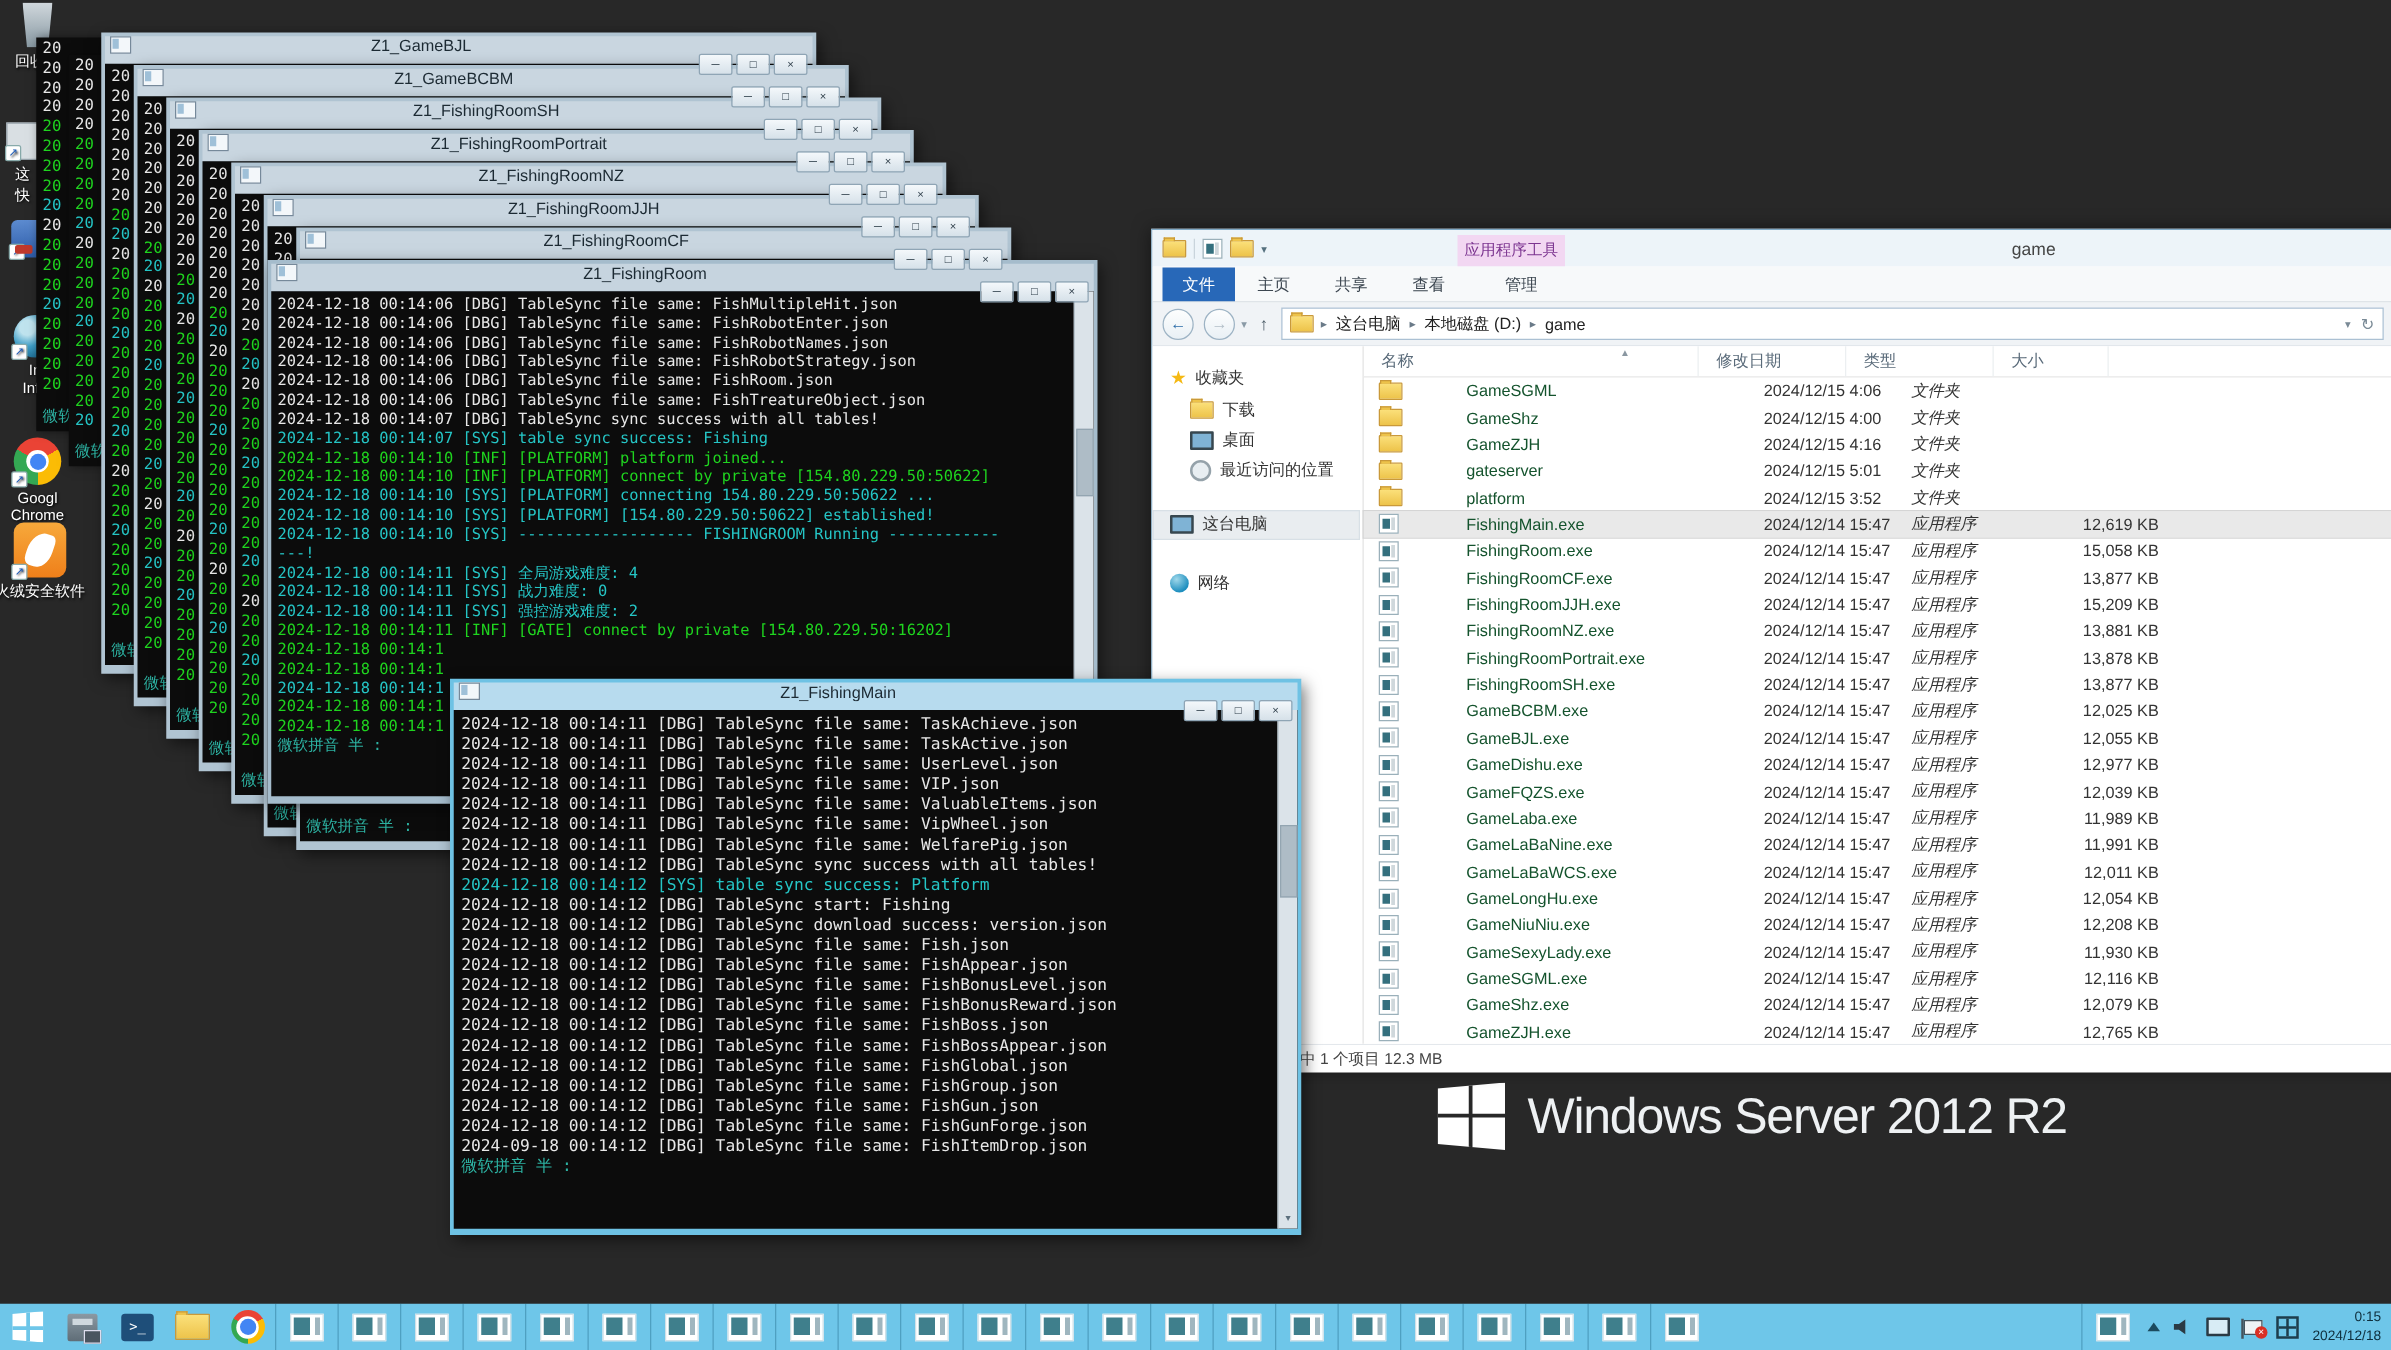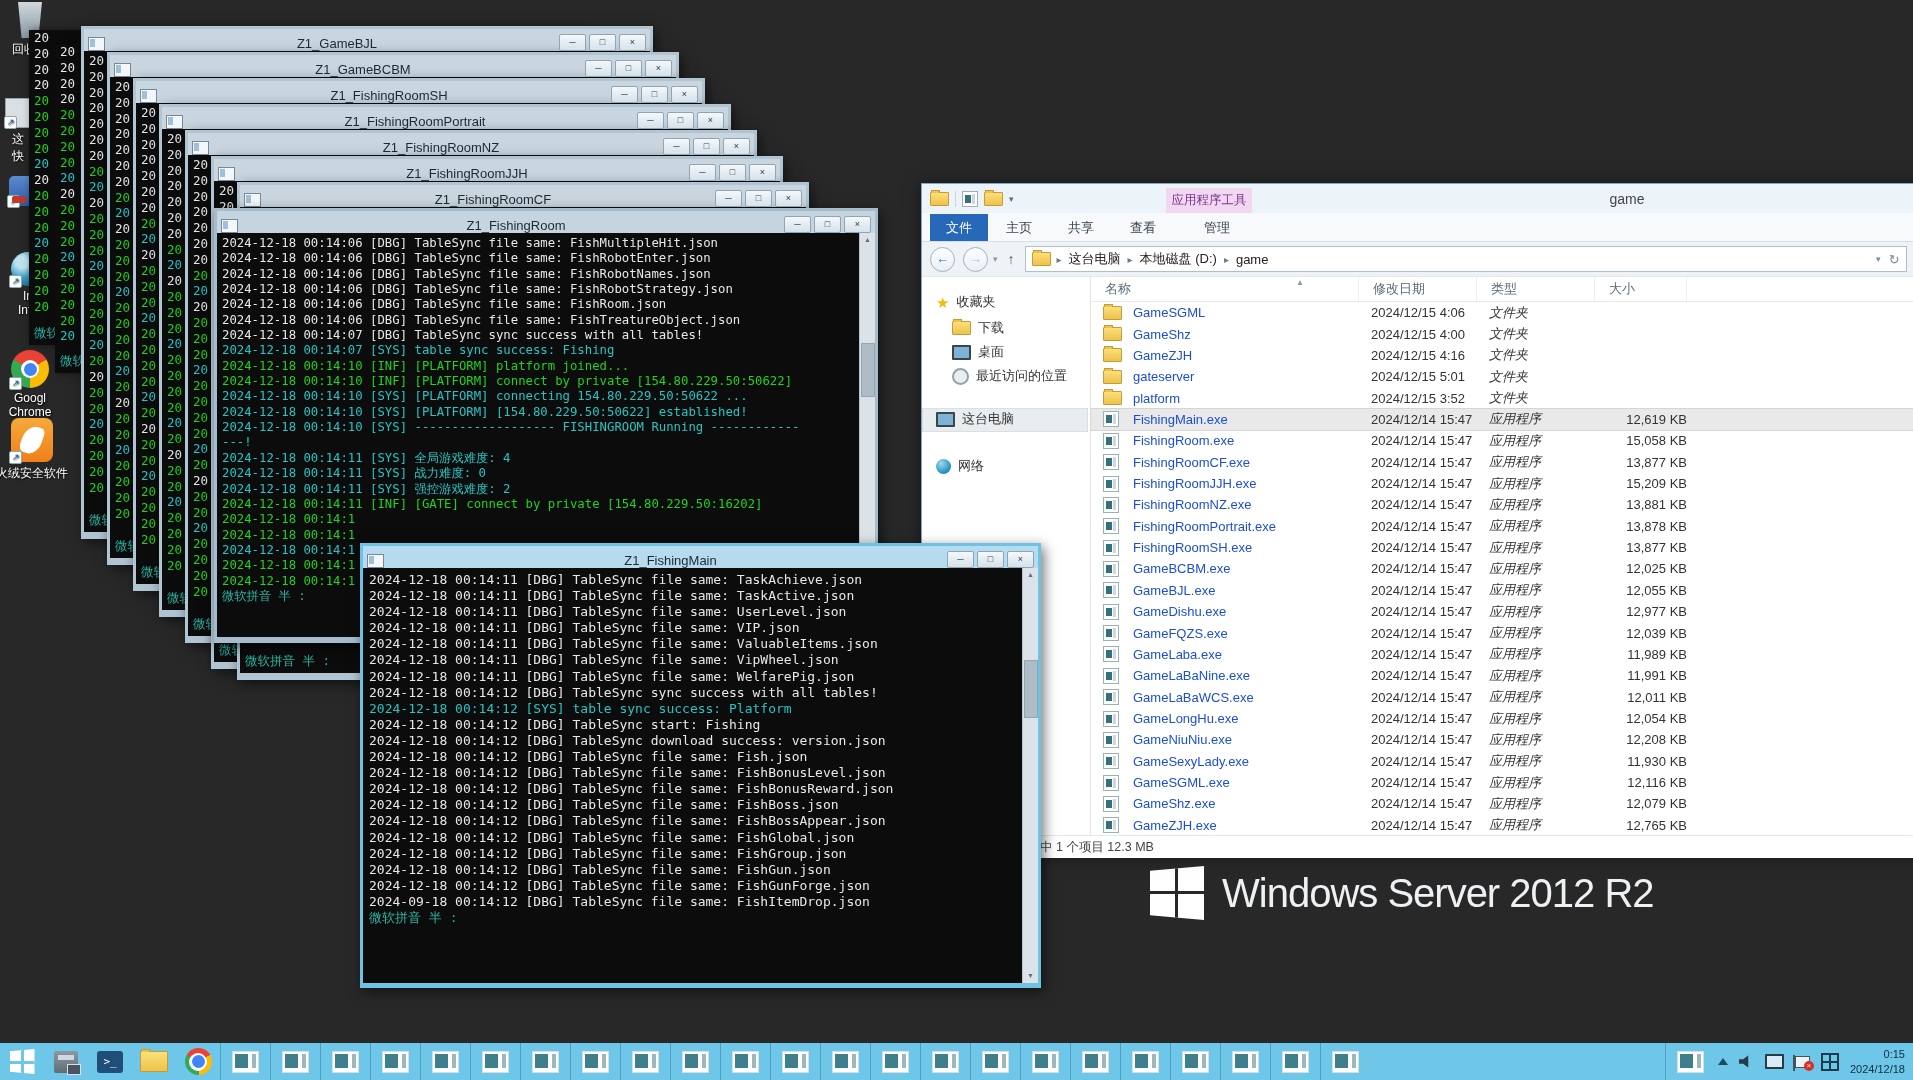--- a/index.html
+++ b/index.html
@@ -24,21 +24,21 @@
   .chrome-ball::before{content:"";position:absolute;left:50%;top:50%;width:18px;height:18px;margin:-9px 0 0 -9px;
      background:#fff;border-radius:50%;}
   .chrome-ball::after{content:"";position:absolute;left:50%;top:50%;width:13px;height:13px;margin:-6.5px 0 0 -6.5px;
      background:#4285f4;border-radius:50%;}
   .huorong{width:42px;height:44px;background:linear-gradient(#f7a93b,#ef7f1a);border-radius:8px;}
   .huorong::after{content:"";position:absolute;left:11px;top:8px;width:20px;height:28px;background:#fff;
      border-radius:60% 20% 55% 25%;transform:rotate(18deg);}
 
   
   .cwin{position:absolute;padding:3px;box-shadow:3px 4px 12px rgba(0,0,0,.55);}
-  .cwin .tb{height:22px;display:flex;align-items:flex-end;position:relative;padding:0 4px;}
+  .cwin .tb{height:22px;display:flex;align-items:flex-start;position:relative;padding:0 4px;flex-direction:column;}
   .cwin .ttl{position:absolute;left:30px;right:90px;text-align:center;font-size:13px;color:#1c2a33;
              white-space:nowrap;overflow:hidden;}
   .ticon{width:15px;height:12px;background:#f3f7fa;border:1px solid #76899a;position:relative;flex:0 0 auto;}
   .ticon::before{content:"";position:absolute;left:1px;top:1px;width:5px;height:8px;background:#9fc0d8;}
   .tbtns{margin-left:auto;display:flex;gap:3px;z-index:2;}
   .tbtn{width:25px;height:15px;background:linear-gradient(#f4f8fb,#d6e1e9);border:1px solid #8fa5b5;
         border-radius:2px;font-size:9px;line-height:14px;text-align:center;color:#2a3a46;cursor:default;}
   .cbody{position:relative;background:#0c0c0c;overflow:hidden;}
   .cl{white-space:pre;font-family:"DejaVu Sans Mono","Liberation Mono",monospace;}
   .strip{position:absolute;background:#0c0c0c;overflow:hidden;box-shadow:2px 0 8px rgba(0,0,0,.5);}
@@ -69,21 +69,21 @@
   .ex-body{display:flex;background:#fff;position:relative;}
   .ex-nav{width:168px;position:relative;font-size:13px;color:#333;flex:0 0 auto;}
   .nav-item{position:absolute;display:flex;align-items:center;gap:7px;left:14px;height:22px;}
   .nav-hl{position:absolute;left:0;right:2px;height:22px;background:#e9edf0;border:1px solid #d8e0e6;}
   .ex-sep{width:1px;background:#e4e4e4;flex:0 0 auto;}
   .ex-list{flex:1;position:relative;font-size:13px;}
   .lhead{display:flex;height:24px;border-bottom:1px solid #e8e8e8;color:#5a6b7a;position:relative;}
   .lhead .hc{line-height:24px;padding-left:14px;border-right:1px solid #eceff1;}
   .sortmark{position:absolute;left:205px;top:1px;font-size:8px;color:#8a97a1;}
   .frow{display:flex;align-items:center;height:21.36px;color:#333;}
-  .frow .c-name{width:238px;color:#1d4ed8;white-space:nowrap;overflow:hidden;}
+  .frow .c-name{width:238px;color:#14532d;white-space:nowrap;overflow:hidden;margin-left:40px;}
   .frow .c-ic{width:30px;padding-left:12px;display:flex;align-items:center;}
   .frow .c-date{width:118px;}
   .frow .c-type{width:118px;font-style:italic;}
   .frow .c-size{width:80px;text-align:right;padding-right:12px;}
   .frow.sel{background:#e9e9e9;outline:1px solid #d5d5d5;}
   .ex-status{height:22px;border-top:1px solid #e4e8ec;background:#fff;font-size:12.5px;color:#444;
              line-height:22px;padding-left:118px;}
   .ficon{width:17px;height:12px;background:linear-gradient(#fbe07a,#edc34a);border:1px solid #c9993a;
          border-radius:1px;position:relative;}
   .ficon::before{content:"";position:absolute;left:0;top:-3px;width:7px;height:2px;background:#edc34a;
@@ -906,20 +906,21 @@
           <div class="cl" style="font: 13px / 16.1px &quot;DejaVu Sans Mono&quot;, &quot;Liberation Mono&quot;, monospace; color: rgb(232, 232, 232);">2024-12-18 00:14:11 [DBG] TableSync file same: UserLevel.json</div>
           <div class="cl" style="font: 13px / 16.1px &quot;DejaVu Sans Mono&quot;, &quot;Liberation Mono&quot;, monospace; color: rgb(232, 232, 232);">2024-12-18 00:14:11 [DBG] TableSync file same: VIP.json</div>
           <div class="cl" style="font: 13px / 16.1px &quot;DejaVu Sans Mono&quot;, &quot;Liberation Mono&quot;, monospace; color: rgb(232, 232, 232);">2024-12-18 00:14:11 [DBG] TableSync file same: ValuableItems.json</div>
           <div class="cl" style="font: 13px / 16.1px &quot;DejaVu Sans Mono&quot;, &quot;Liberation Mono&quot;, monospace; color: rgb(232, 232, 232);">2024-12-18 00:14:11 [DBG] TableSync file same: VipWheel.json</div>
           <div class="cl" style="font: 13px / 16.1px &quot;DejaVu Sans Mono&quot;, &quot;Liberation Mono&quot;, monospace; color: rgb(232, 232, 232);">2024-12-18 00:14:11 [DBG] TableSync file same: WelfarePig.json</div>
           <div class="cl" style="font: 13px / 16.1px &quot;DejaVu Sans Mono&quot;, &quot;Liberation Mono&quot;, monospace; color: rgb(232, 232, 232);">2024-12-18 00:14:12 [DBG] TableSync sync success with all tables!</div>
           <div class="cl" style="font: 13px / 16.1px &quot;DejaVu Sans Mono&quot;, &quot;Liberation Mono&quot;, monospace; color: rgb(37, 197, 197);">2024-12-18 00:14:12 [SYS] table sync success: Platform</div>
           <div class="cl" style="font: 13px / 16.1px &quot;DejaVu Sans Mono&quot;, &quot;Liberation Mono&quot;, monospace; color: rgb(232, 232, 232);">2024-12-18 00:14:12 [DBG] TableSync start: Fishing</div>
           <div class="cl" style="font: 13px / 16.1px &quot;DejaVu Sans Mono&quot;, &quot;Liberation Mono&quot;, monospace; color: rgb(232, 232, 232);">2024-12-18 00:14:12 [DBG] TableSync download success: version.json</div>
           <div class="cl" style="font: 13px / 16.1px &quot;DejaVu Sans Mono&quot;, &quot;Liberation Mono&quot;, monospace; color: rgb(232, 232, 232);">2024-12-18 00:14:12 [DBG] TableSync file same: Fish.json</div>
+          <div class="cl" style="font: 13px / 16.1px &quot;DejaVu Sans Mono&quot;, &quot;Liberation Mono&quot;, monospace; color: rgb(232, 232, 232);">2024-12-18 00:14:12 [DBG] TableSync file same: FishAppear.json</div>
           <div class="cl" style="font: 13px / 16.1px &quot;DejaVu Sans Mono&quot;, &quot;Liberation Mono&quot;, monospace; color: rgb(232, 232, 232);">2024-12-18 00:14:12 [DBG] TableSync file same: FishBonusLevel.json</div>
           <div class="cl" style="font: 13px / 16.1px &quot;DejaVu Sans Mono&quot;, &quot;Liberation Mono&quot;, monospace; color: rgb(232, 232, 232);">2024-12-18 00:14:12 [DBG] TableSync file same: FishBonusReward.json</div>
           <div class="cl" style="font: 13px / 16.1px &quot;DejaVu Sans Mono&quot;, &quot;Liberation Mono&quot;, monospace; color: rgb(232, 232, 232);">2024-12-18 00:14:12 [DBG] TableSync file same: FishBoss.json</div>
           <div class="cl" style="font: 13px / 16.1px &quot;DejaVu Sans Mono&quot;, &quot;Liberation Mono&quot;, monospace; color: rgb(232, 232, 232);">2024-12-18 00:14:12 [DBG] TableSync file same: FishBossAppear.json</div>
           <div class="cl" style="font: 13px / 16.1px &quot;DejaVu Sans Mono&quot;, &quot;Liberation Mono&quot;, monospace; color: rgb(232, 232, 232);">2024-12-18 00:14:12 [DBG] TableSync file same: FishGlobal.json</div>
           <div class="cl" style="font: 13px / 16.1px &quot;DejaVu Sans Mono&quot;, &quot;Liberation Mono&quot;, monospace; color: rgb(232, 232, 232);">2024-12-18 00:14:12 [DBG] TableSync file same: FishGroup.json</div>
           <div class="cl" style="font: 13px / 16.1px &quot;DejaVu Sans Mono&quot;, &quot;Liberation Mono&quot;, monospace; color: rgb(232, 232, 232);">2024-12-18 00:14:12 [DBG] TableSync file same: FishGun.json</div>
           <div class="cl" style="font: 13px / 16.1px &quot;DejaVu Sans Mono&quot;, &quot;Liberation Mono&quot;, monospace; color: rgb(232, 232, 232);">2024-12-18 00:14:12 [DBG] TableSync file same: FishGunForge.json</div>
           <div class="cl" style="font: 13px / 16.1px &quot;DejaVu Sans Mono&quot;, &quot;Liberation Mono&quot;, monospace; color: rgb(232, 232, 232);">2024-09-18 00:14:12 [DBG] TableSync file same: FishItemDrop.json</div>
           <div class="cl" style="font: 13px / 16.1px &quot;DejaVu Sans Mono&quot;, &quot;Liberation Mono&quot;, monospace; color: rgb(45, 179, 163);">微软拼音 半 :</div>

